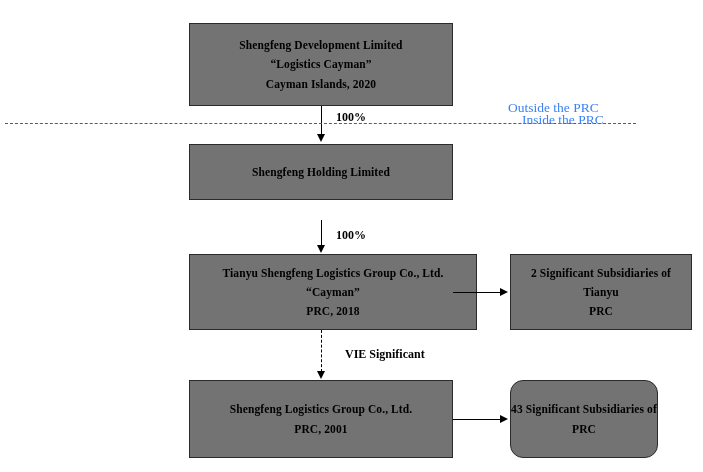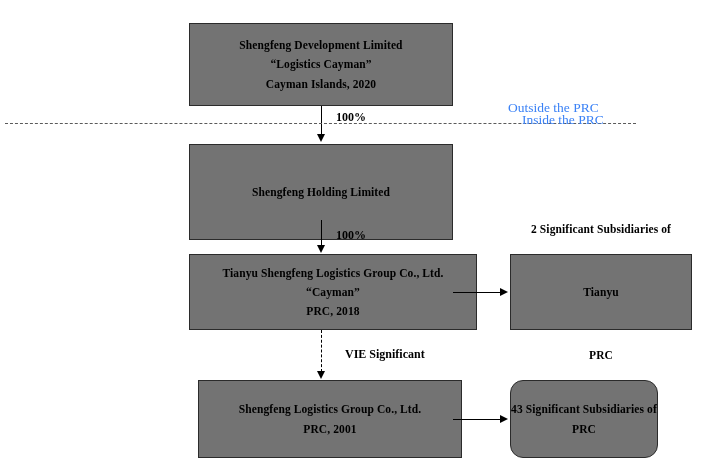--- a/index.html
+++ b/index.html
@@ -33,24 +33,24 @@
     font-family: "Liberation Serif", "DejaVu Serif", serif;
     font-weight: bold;
     font-size: 11.5px;
     line-height: 1.05;
     letter-spacing: 0.1px;
     white-space: nowrap;
     padding: 3.5px 0;
   }
   
   #node-cayman   { left: 189px; top: 23px;  width: 264px; height: 83px; }
-  #node-hk       { left: 189px; top: 144px; width: 264px; height: 96px; }
+  #node-hk       { left: 189px; top: 144px; width: 264px; height: 56px; }
   #node-tianyu   { left: 189px; top: 254px; width: 288px; height: 76px; }
-  #node-tianyu-subs { left: 510px; top: 254px; width: 182px; height: 76px; gap: 44px; }
-  #node-sf-log   { left: 189px; top: 380px; width: 264px; height: 78px; margin-left: 9px; }
+  #node-tianyu-subs { left: 510px; top: 254px; width: 182px; height: 76px; }
+  #node-sf-log   { left: 189px; top: 380px; width: 264px; height: 78px; }
   #node-sf-subs  { left: 510px; top: 380px; width: 148px; height: 78px; border-radius: 13px; }
 
   
   #prc-divider {
     position: absolute;
     left: 5px;
     top: 123px;
     width: 631px;
     height: 0;
     border-top: 1.6px dashed #5a5a5a;

